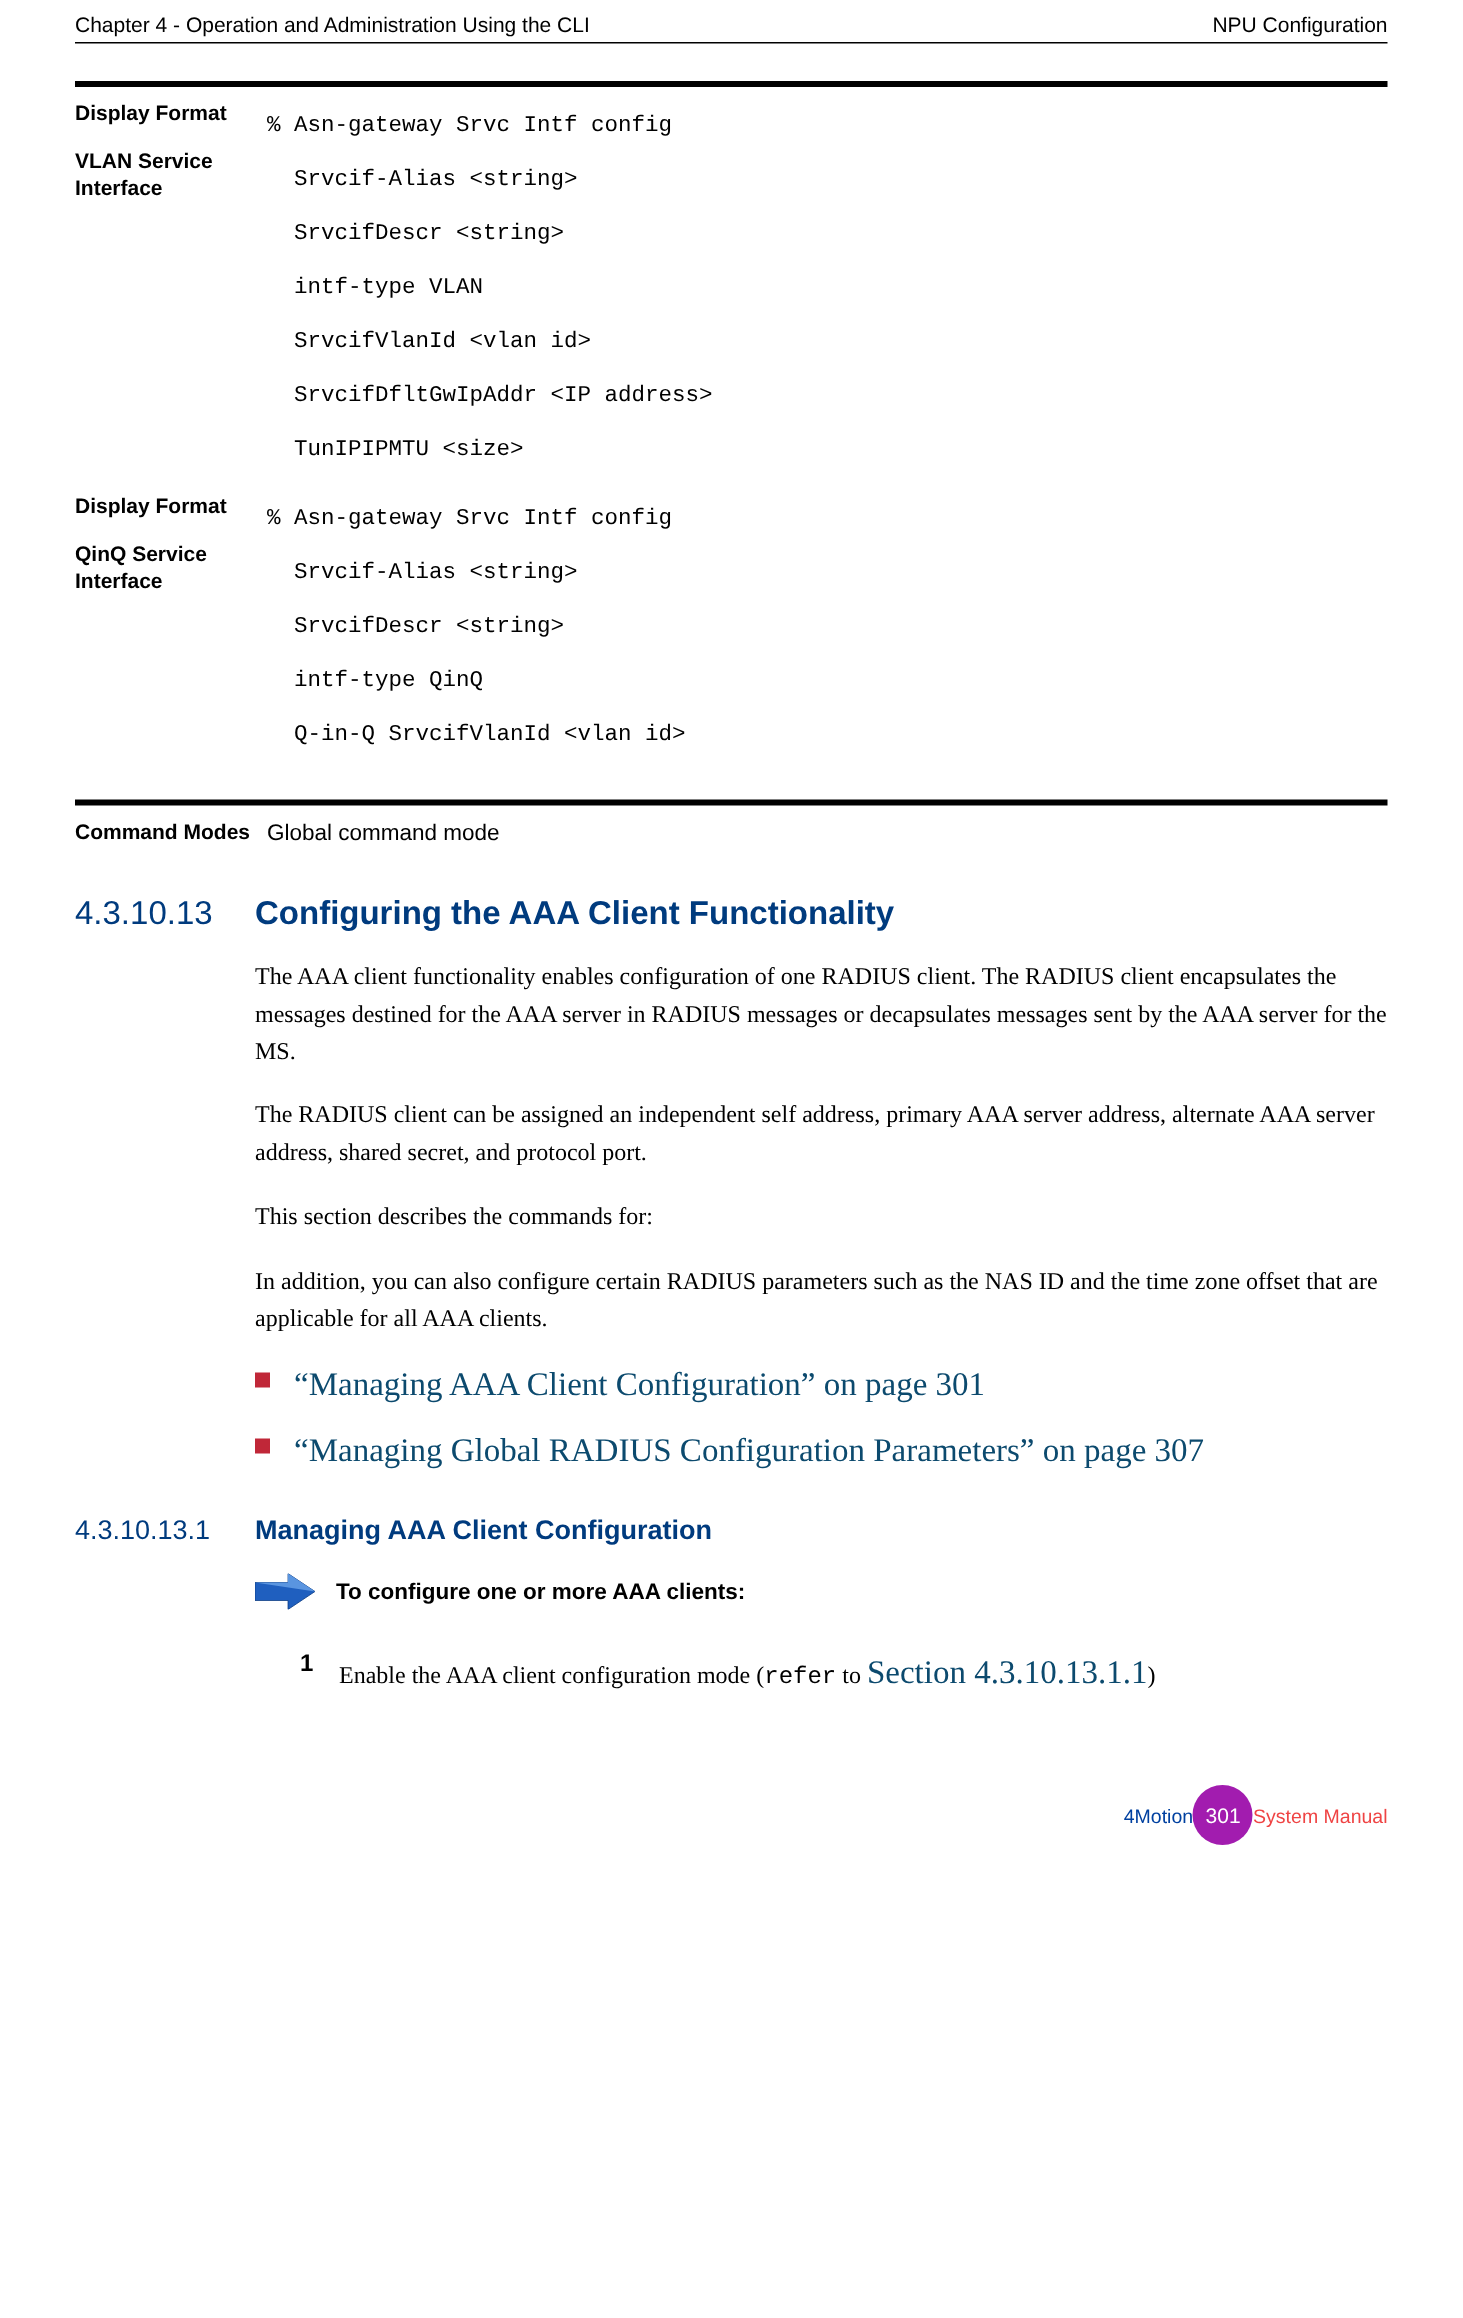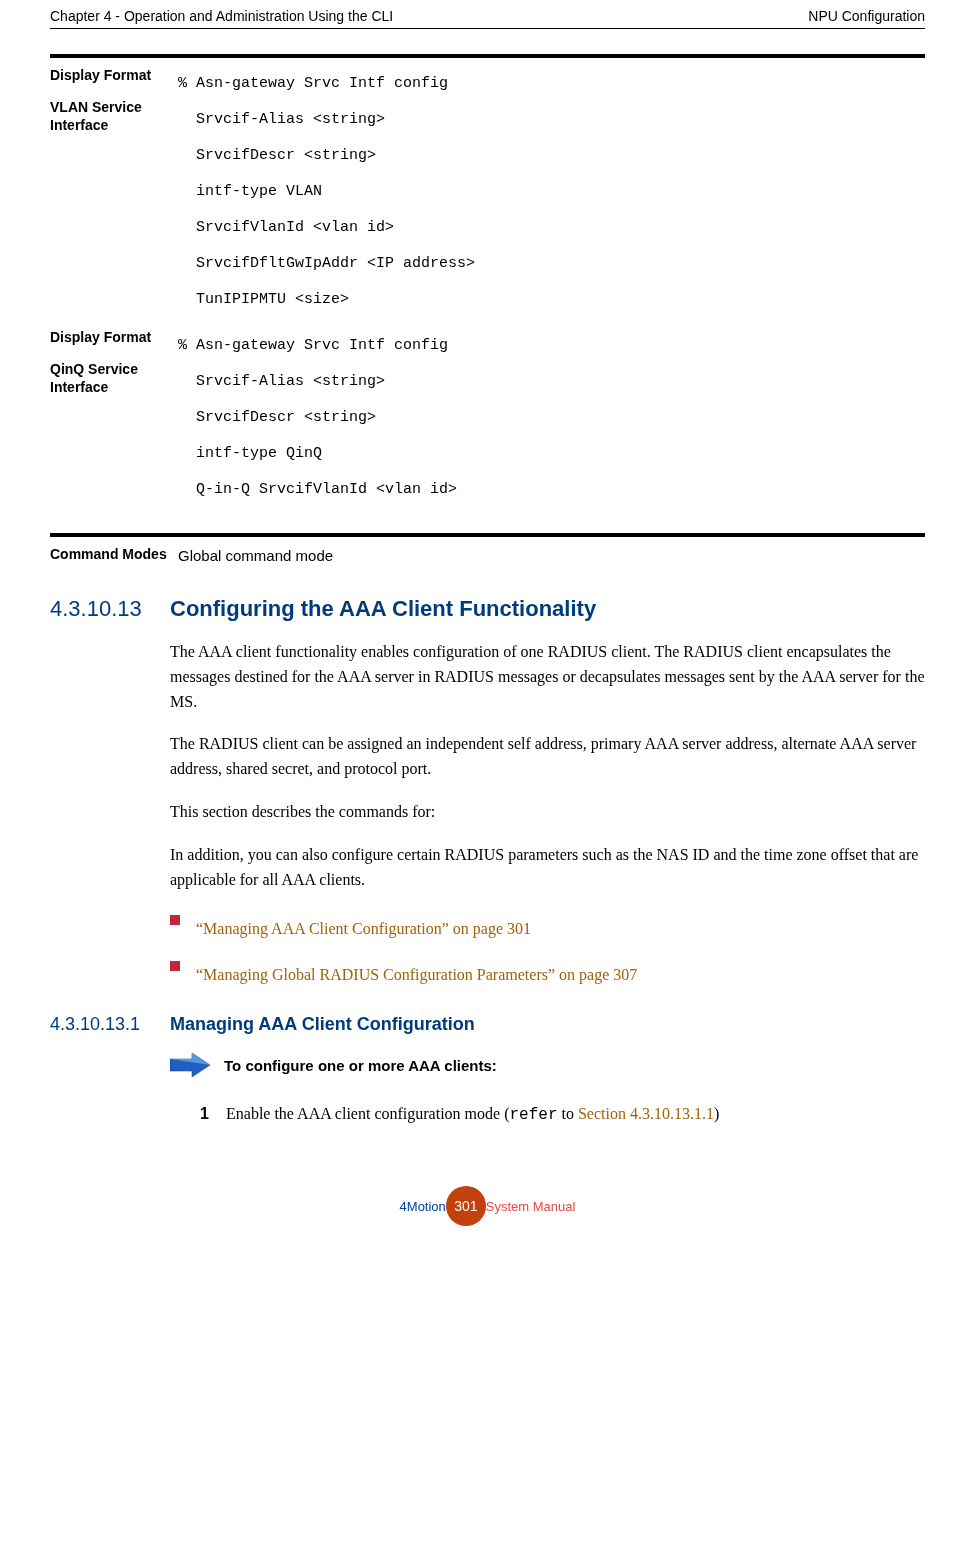--- a/index.html
+++ b/index.html
@@ -90,24 +90,23 @@
   }
   .bullet-square {
     width: 10px;
     height: 10px;
     background: #c02738;
     flex-shrink: 0;
     margin-top: 5px;
     margin-right: 16px;
   }
   .link-text {
-    color: #a16207;
+    color: #0c4a6e;
     font-family: "Bookman Old Style", Georgia, serif;
-    font-size: 16px;
-    margin-top: 10px;
+    font-size: 22px;
   }
   .procedure-row {
     display: flex;
     align-items: center;
     margin-left: 120px;
     margin-bottom: 25px;
   }
   .arrow-icon {
     margin-right: 14px;
     flex-shrink: 0;
@@ -129,36 +128,36 @@
     font-family: Arial, Helvetica, sans-serif;
     font-weight: bold;
     width: 26px;
     flex-shrink: 0;
   }
   .mono-inline {
     font-family: "Courier New", Courier, monospace;
   }
   .footer {
     display: flex;
-    justify-content: center;
+    justify-content: flex-end;
     align-items: center;
     padding: 0 50px 20px 50px;
   }
   .footer-left {
     color: #0040a0;
     font-size: 13px;
     font-family: Verdana, Geneva, sans-serif;
   }
   .footer-right {
     color: #ef4444;
     font-size: 13px;
     font-family: Verdana, Geneva, sans-serif;
   }
   .page-badge {
-    background: #c2410c;
+    background: #a21caf;
     color: #fff;
     border-radius: 50%;
     width: 40px;
     height: 40px;
     display: flex;
     align-items: center;
     justify-content: center;
     font-size: 14px;
     font-family: Verdana, Geneva, sans-serif;
   }

